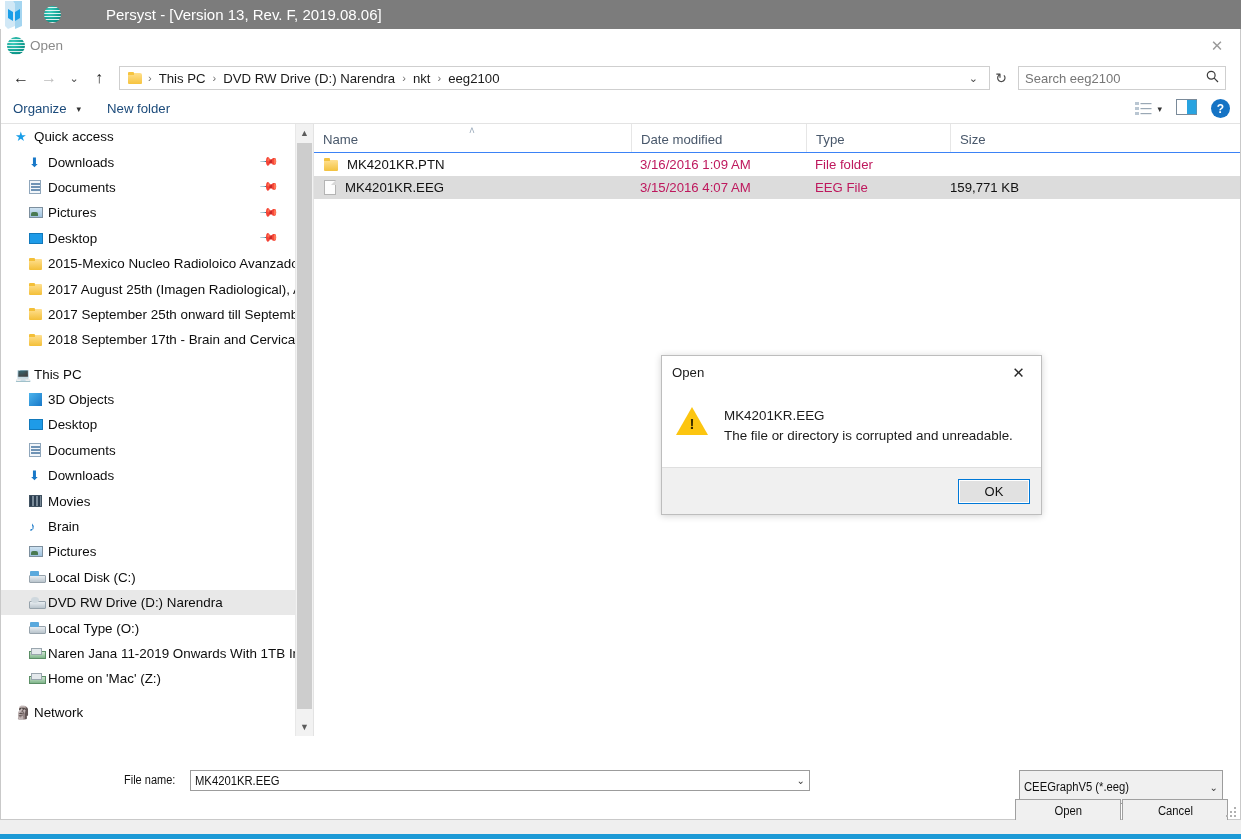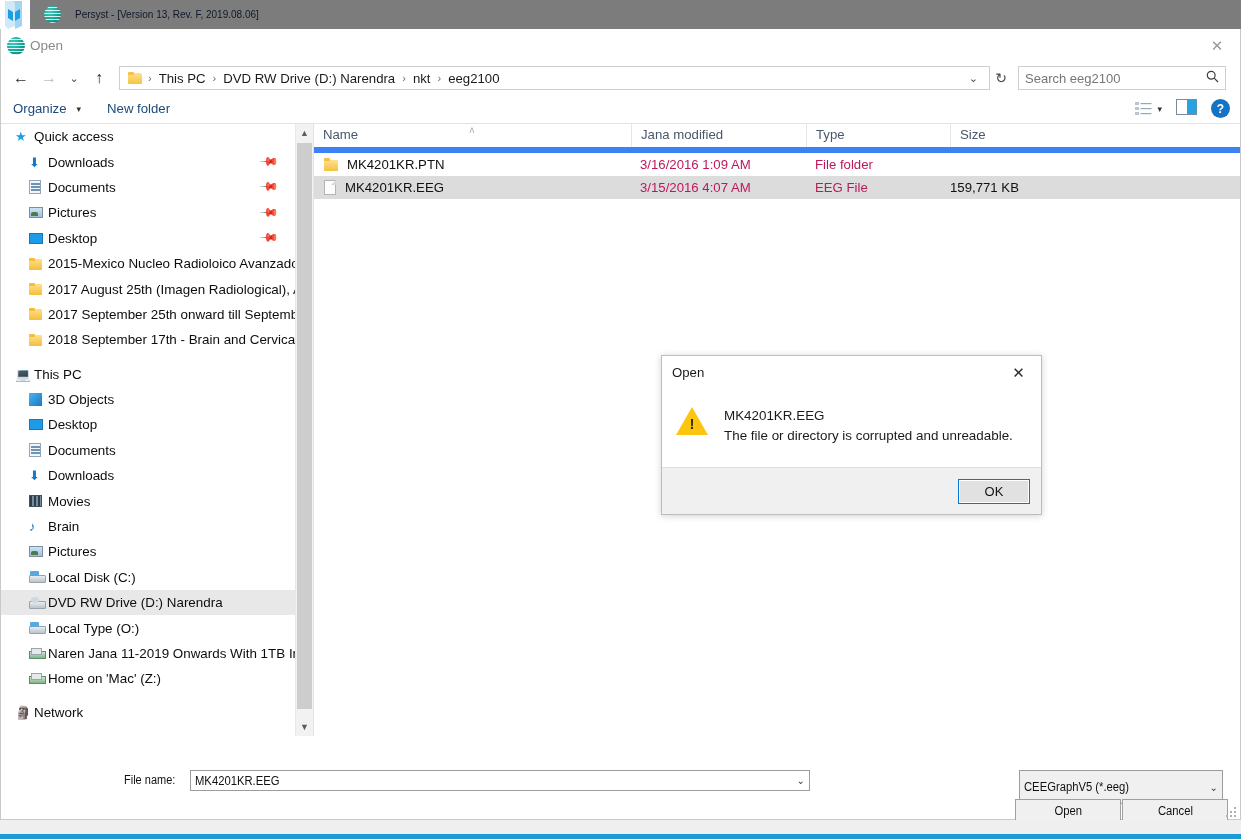--- a/index.html
+++ b/index.html
@@ -17,21 +17,21 @@
   #desktop { position:absolute; inset:0; background:#1c9ad6; }
   #app-window {
     position:absolute; left:0; top:0; width:1241px; height:820px;
     background:#ffffff;
   }
   #app-titlebar {
     position:absolute; left:30px; top:0; width:1211px; height:29px;
     background:#7c7c7c; display:flex; align-items:center;
   }
   #app-titlebar .title-text {
-    color:#0f172a; font-size:10px; margin-left:14px; white-space:nowrap;
+    color:#ffffff; font-size:15px; margin-left:45px; white-space:nowrap;
   }
   .persyst-globe {
     width:17px; height:17px; border-radius:50%;
     background:
       repeating-linear-gradient(0deg, rgba(255,255,255,.85) 0 1px, rgba(255,255,255,0) 1px 3px),
       radial-gradient(circle at 35% 32%, #3fd0c0 0%, #13a092 55%, #0a7f76 100%);
     margin-left:14px; flex:0 0 auto;
   }
   #recycle-bin {
     position:absolute; left:2px; top:0px; width:28px; height:30px;
@@ -186,21 +186,21 @@
   }
   #sb-scroll .arr.bot { position:absolute; bottom:0; left:0; right:0; }
   #sb-thumb {
     position:absolute; left:1px; right:1px; top:19px; height:566px; background:#cdcdcd;
   }
 
   
   #filelist { flex:1; position:relative; }
   #col-head {
     height:29px; display:flex; align-items:flex-end; position:relative;
-    border-bottom:6px solid #3b82f6;
+    border-bottom:1px solid #3b82f6;
   }
   .col {
     font-size:13.2px; color:#49586b; padding:0 0 5px 9px; position:relative; height:100%;
     display:flex; align-items:flex-end;
   }
   .col + .col { border-left:1px solid #e6e6e6; }
   #sort-arrow {
     position:absolute; left:155px; top:1px; font-size:10px; color:#9aaabb;
   }
   .row {
@@ -562,21 +562,21 @@
           <div class="arr bot">▼</div>
         </div>
       </div>
 
       <div id="filelist">
         <div id="col-head">
           <div class="col" style="width:317px;">
             <span>Name</span>
           </div>
           <div class="col" style="width:175px;">
-            <span>Jana modified</span>
+            <span>Date modified</span>
           </div>
           <div class="col" style="width:144px;">
             <span>Type</span>
           </div>
           <div class="col" style="width:92px;">
             <span>Size</span>
           </div>
           <div id="sort-arrow">˄</div>
         </div>
 

